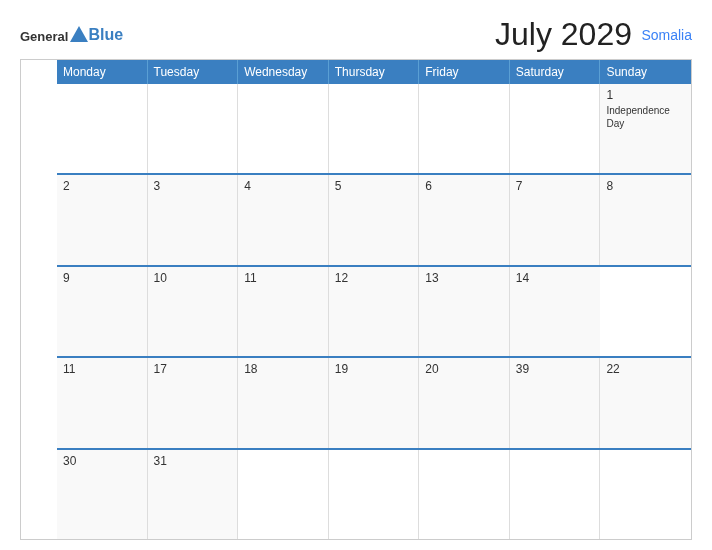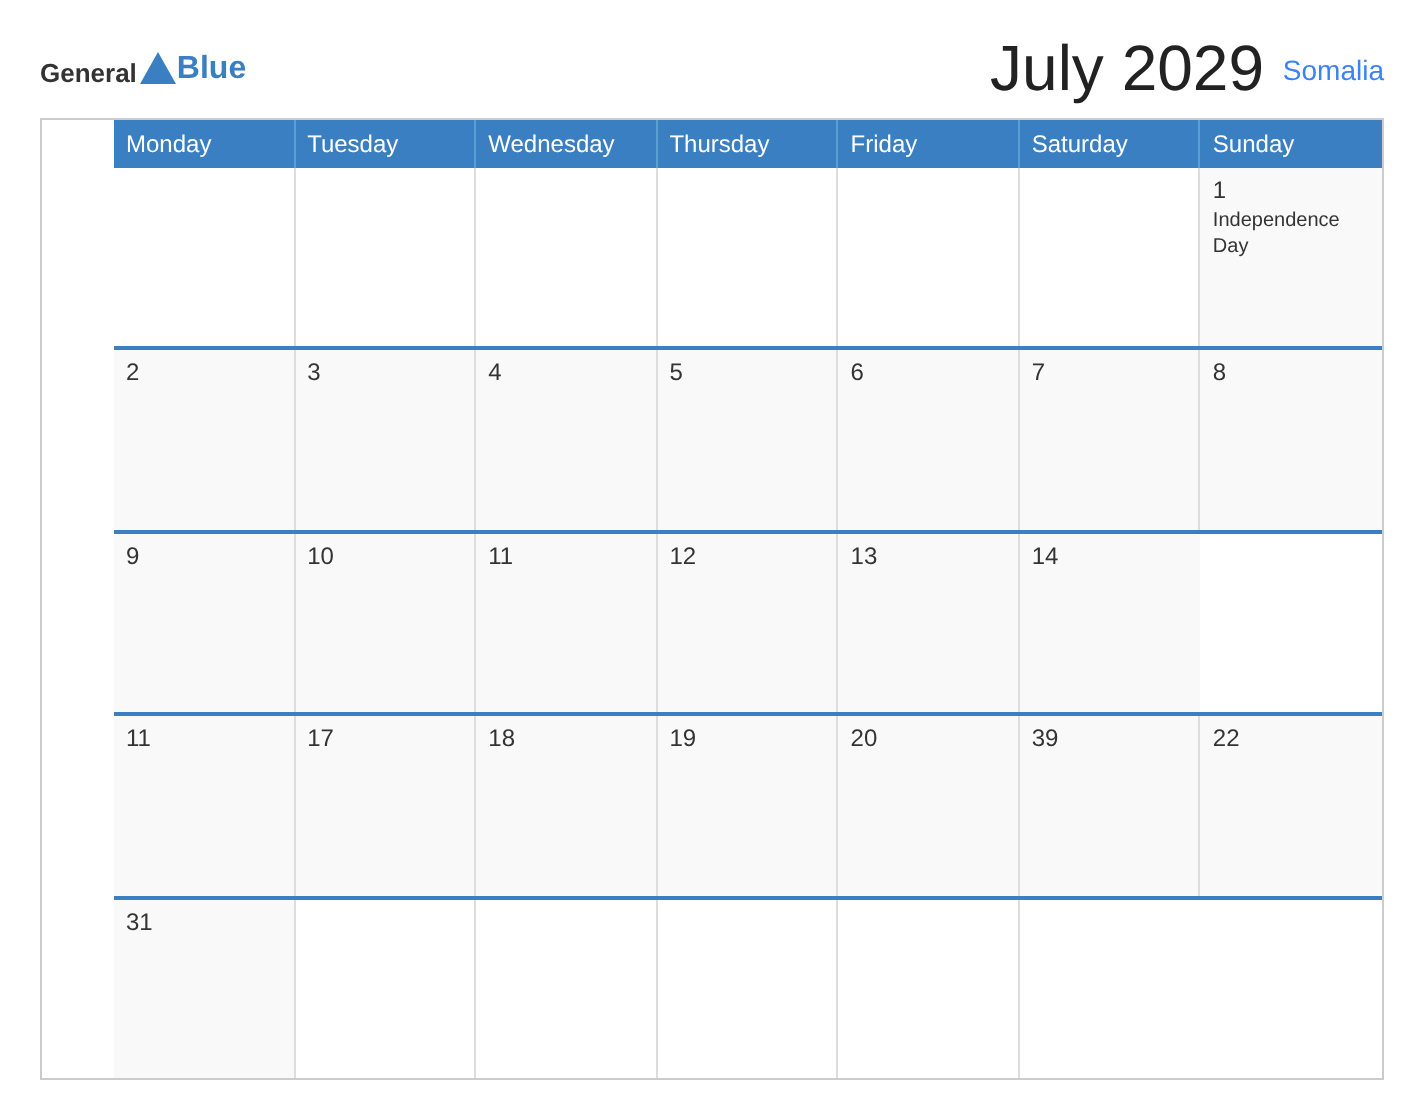--- a/index.html
+++ b/index.html
@@ -217,20 +217,23 @@
           </div>
           <div class="cal-cell">
             <span class="day-num">39</span>
           </div>
           <div class="cal-cell">
             <span class="day-num">22</span>
           </div>
         </div>
         <div class="cal-row">
           <div class="cal-cell">
+            <span class="day-num">30</span>
+          </div>
+          <div class="cal-cell">
             <span class="day-num">31</span>
           </div>
           <div class="cal-cell empty"></div>
           <div class="cal-cell empty"></div>
           <div class="cal-cell empty"></div>
           <div class="cal-cell empty"></div>
           <div class="cal-cell empty"></div>
         </div>
       </div>
   </div>

